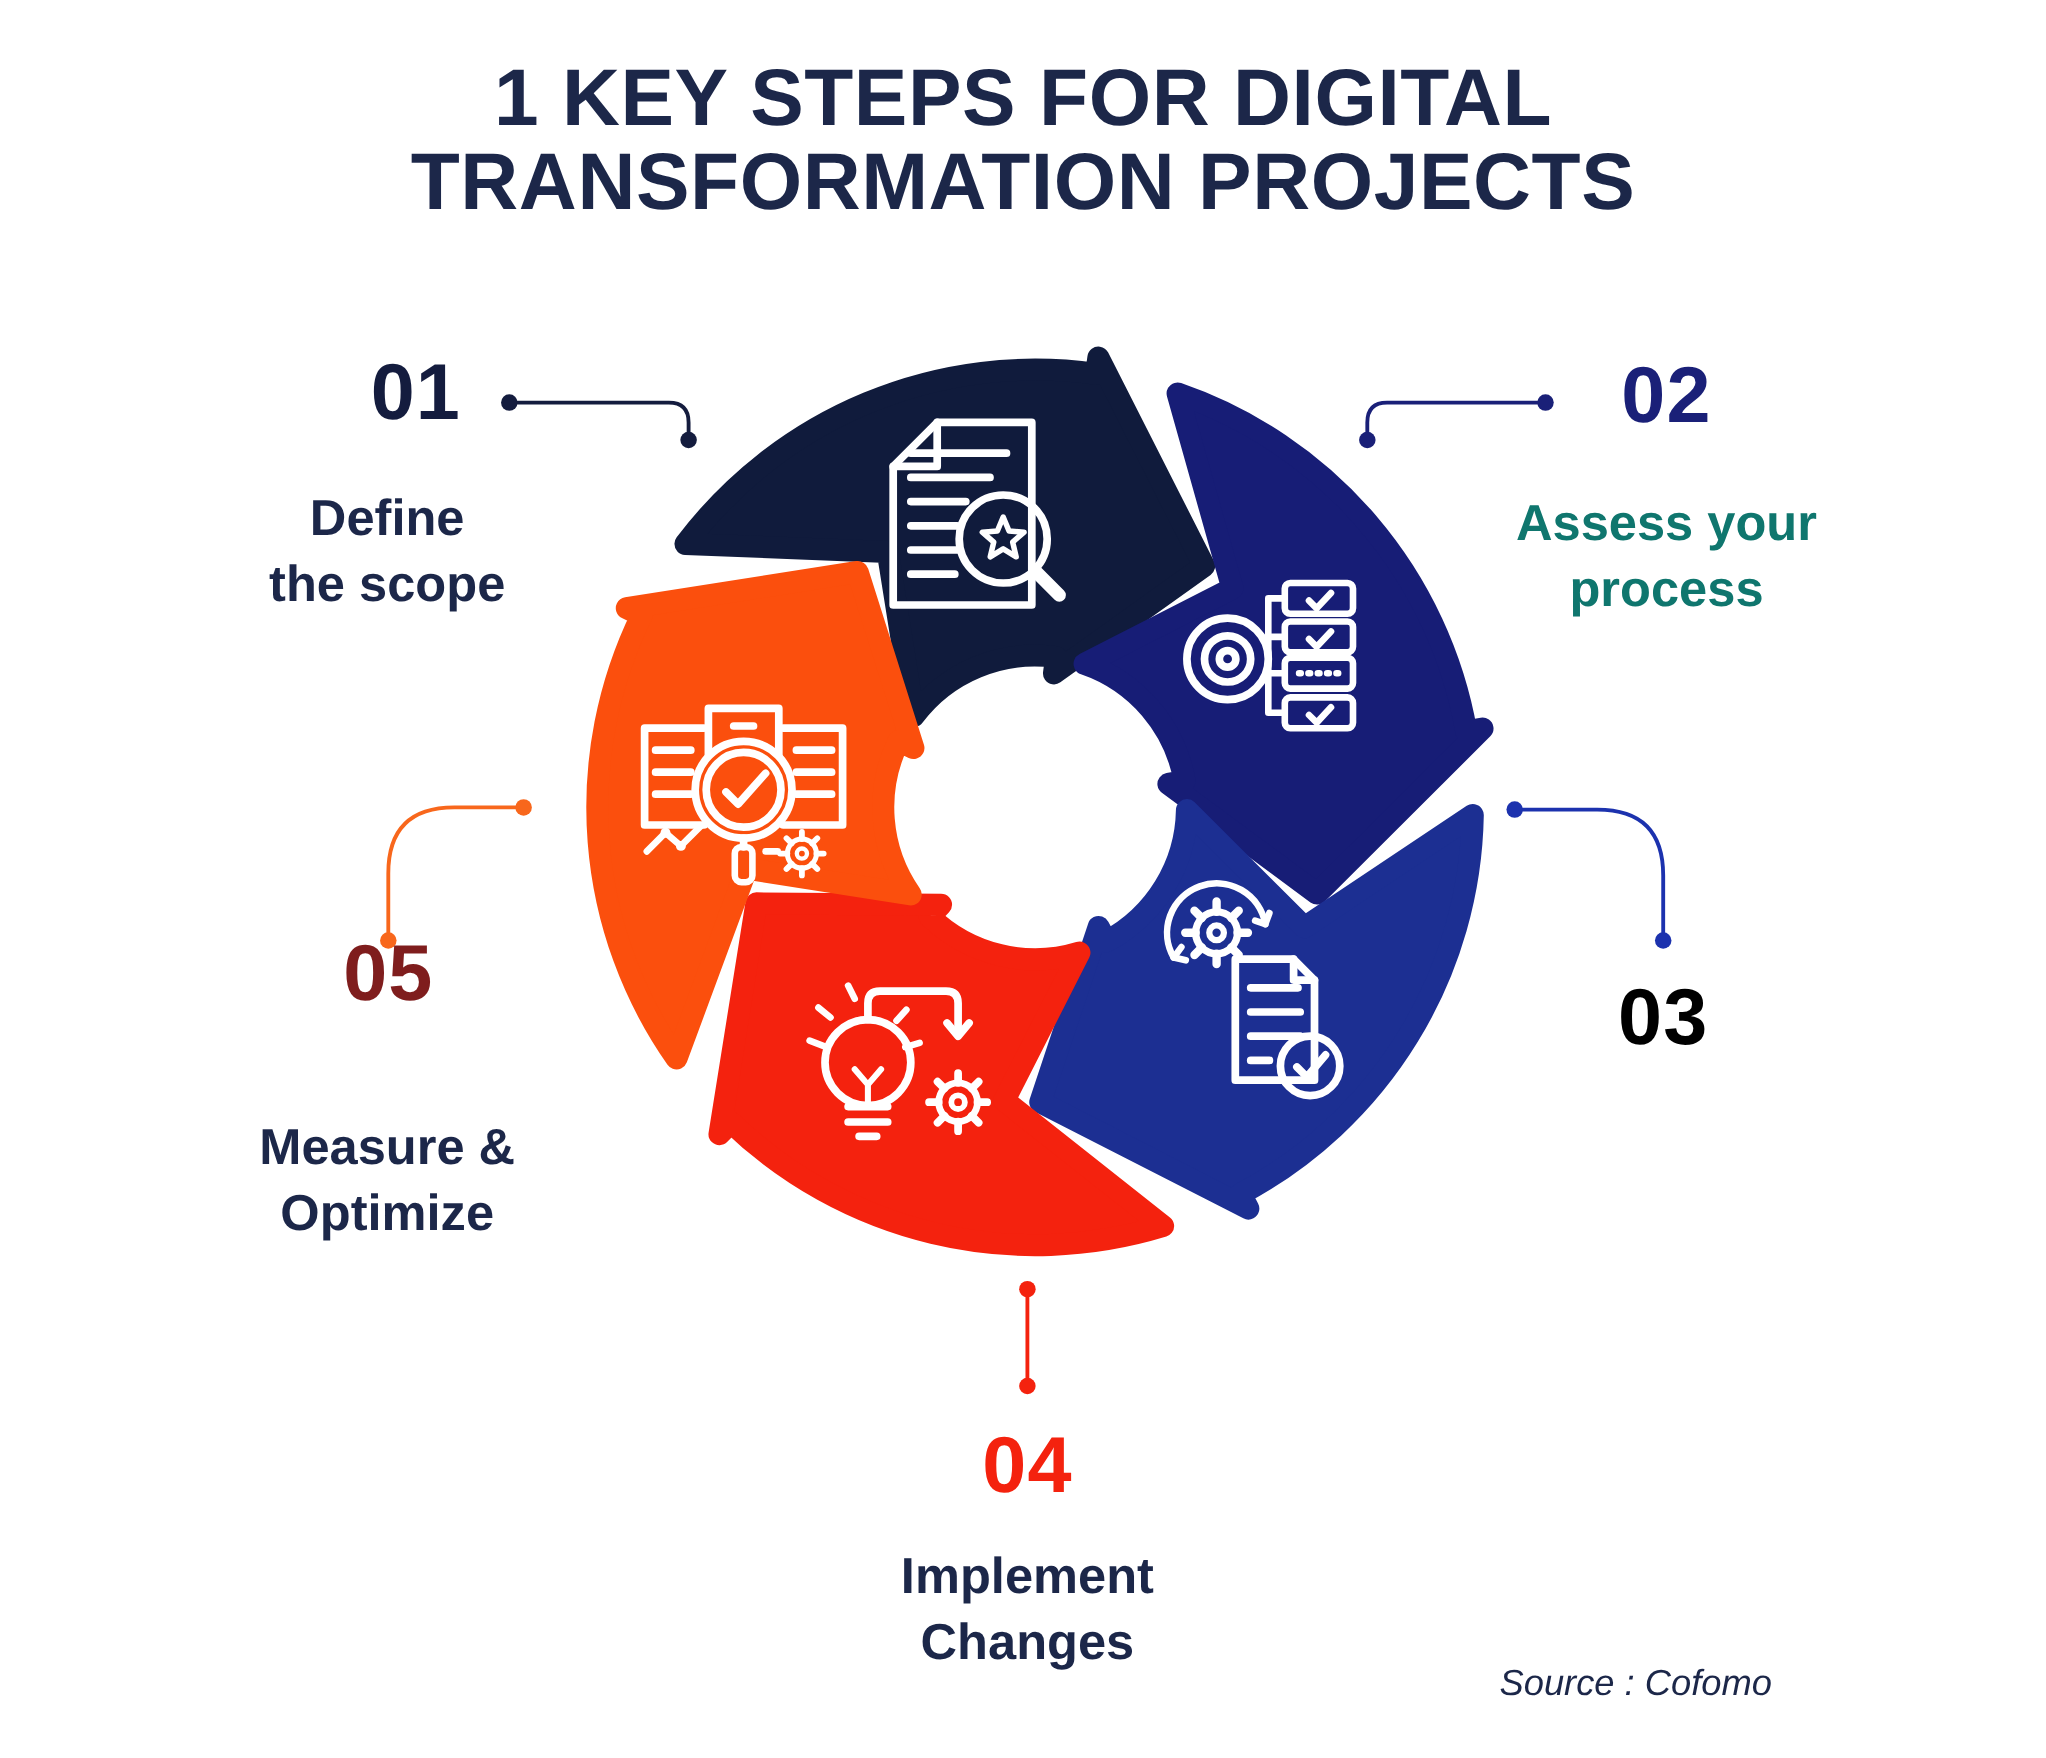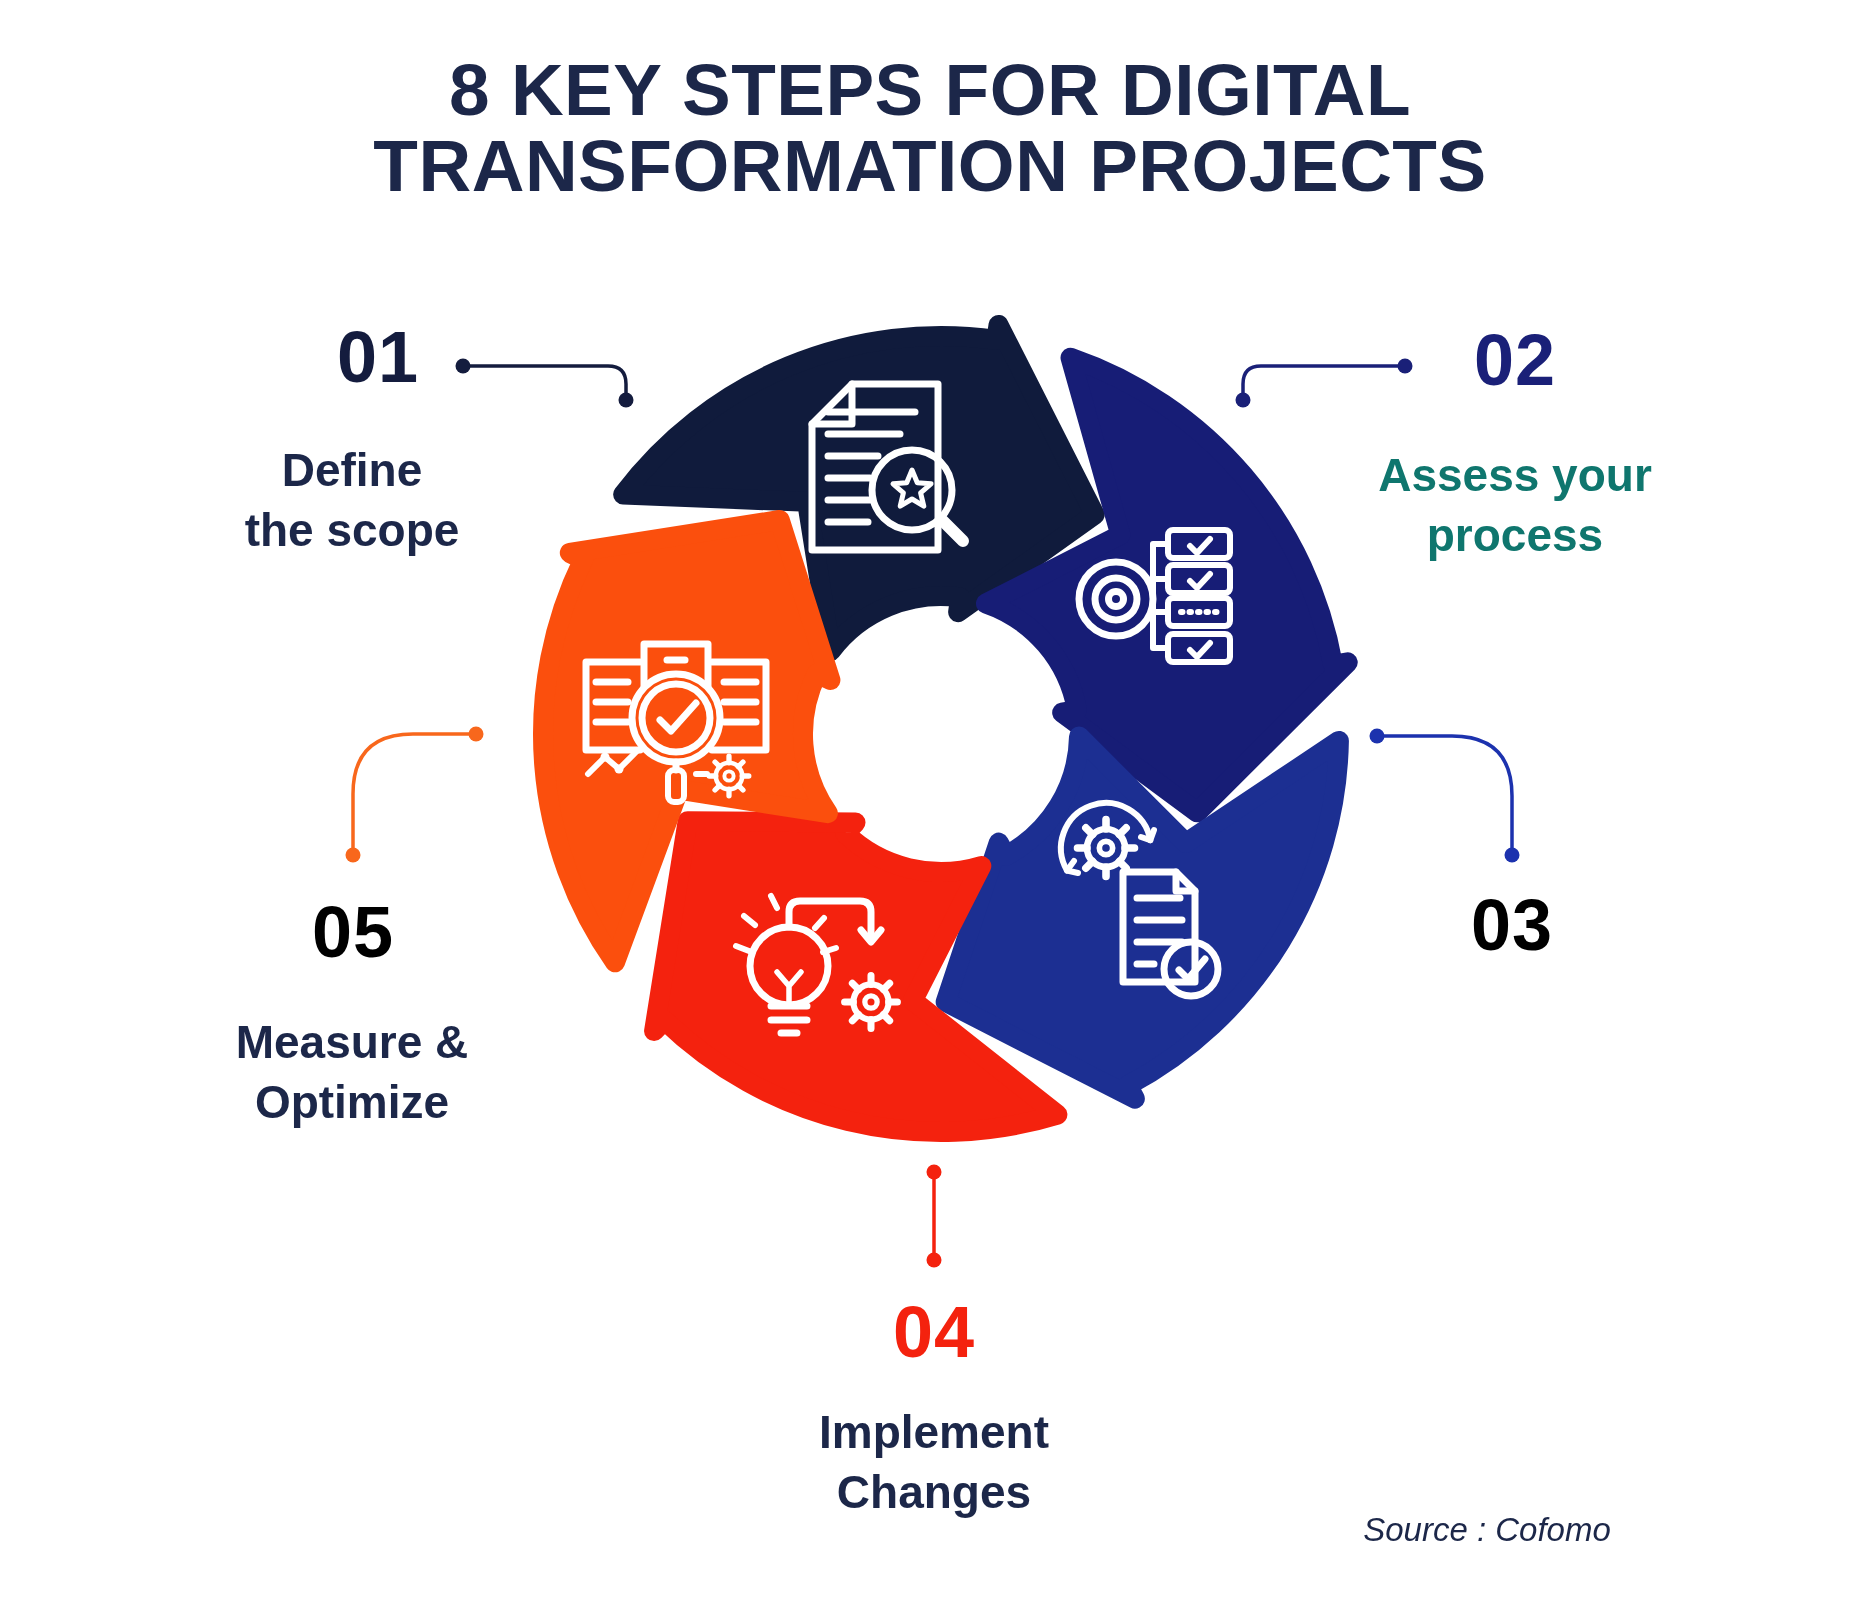--- a/index.html
+++ b/index.html
@@ -14,21 +14,21 @@
   .segment{stroke-width:20;stroke-linejoin:round;stroke-linecap:round;}
   .icon{stroke:#ffffff;fill:none;stroke-width:7;stroke-linecap:round;stroke-linejoin:round;}
   .connector{fill:none;stroke-width:3.5;}
 </style>
 </head>
 <body>
 
 <div class="stage">
 
   <div class="abs title" style="color: rgb(28, 39, 73);">
-    <div>8 KEY STEPS FOR DIGITAL</div>
+    <div>1 KEY STEPS FOR DIGITAL</div>
     <div>TRANSFORMATION PROJECTS</div>
   </div>
 
   <svg class="diagram" width="1860" height="1598" viewBox="0 0 1860 1598">
     <defs>
       <path id="seg" d="M -27.8 -397.0 A 398 398 0 0 1 333.8 -216.8 L 346.4 -224.9 L 266.5 -28.0 L 103.2 -67.0 L 115.7 -75.2 A 138 138 0 0 0 -9.6 -137.7 L 87.3 -253.4 Z"></path>
       <g id="gear8">
         <circle r="20" stroke-width="7"></circle>
         <circle r="7" stroke-width="6"></circle>
         <path stroke-width="8" d="M 0 -20 V -30 M 14.1 -14.1 L 21.2 -21.2 M 20 0 H 30 M 14.1 14.1 L 21.2 21.2 M 0 20 V 30 M -14.1 14.1 L -21.2 21.2 M -20 0 H -30 M -14.1 -14.1 L -21.2 -21.2"></path>
@@ -132,21 +132,21 @@
       <circle cx="-57" cy="59" r="4.5" fill="#ffffff" stroke="none"></circle>
       <path stroke-width="6" d="M 20 64 H 31"></path>
       <use href="#gear8" transform="translate(53,66) scale(0.66)"></use>
     </g>
   </svg>
 
   <div class="abs step-number" style="left: 350px; top: 357px; color: rgb(20, 28, 62); margin-left: 28px;">01</div>
   <div class="abs step-number" style="left: 1515px; top: 360px; color: rgb(26, 32, 120);">02</div>
   <div class="abs step-number" style="left: 1512px; top: 925px; color: #000000;">03</div>
   <div class="abs step-number" style="left: 934px; top: 1332px; color: rgb(244, 34, 14);">04</div>
-  <div class="abs step-number" style="left: 353px; top: 932px; color: #000000;">05</div>
+  <div class="abs step-number" style="left: 353px; top: 885px; color: #7f1d1d;">05</div>
 
   <div class="abs step-label" style="left: 352px; top: 500px; color: rgb(28, 39, 73);">
     <div>Define</div>
     <div>the scope</div>
   </div>
   <div class="abs step-label" style="left: 1515px; top: 505px; color: #0f766e;">
     <div>Assess your</div>
     <div>process</div>
   </div>
   <div class="abs step-label" style="left: 352px; top: 1072px; color: rgb(28, 39, 73);">

